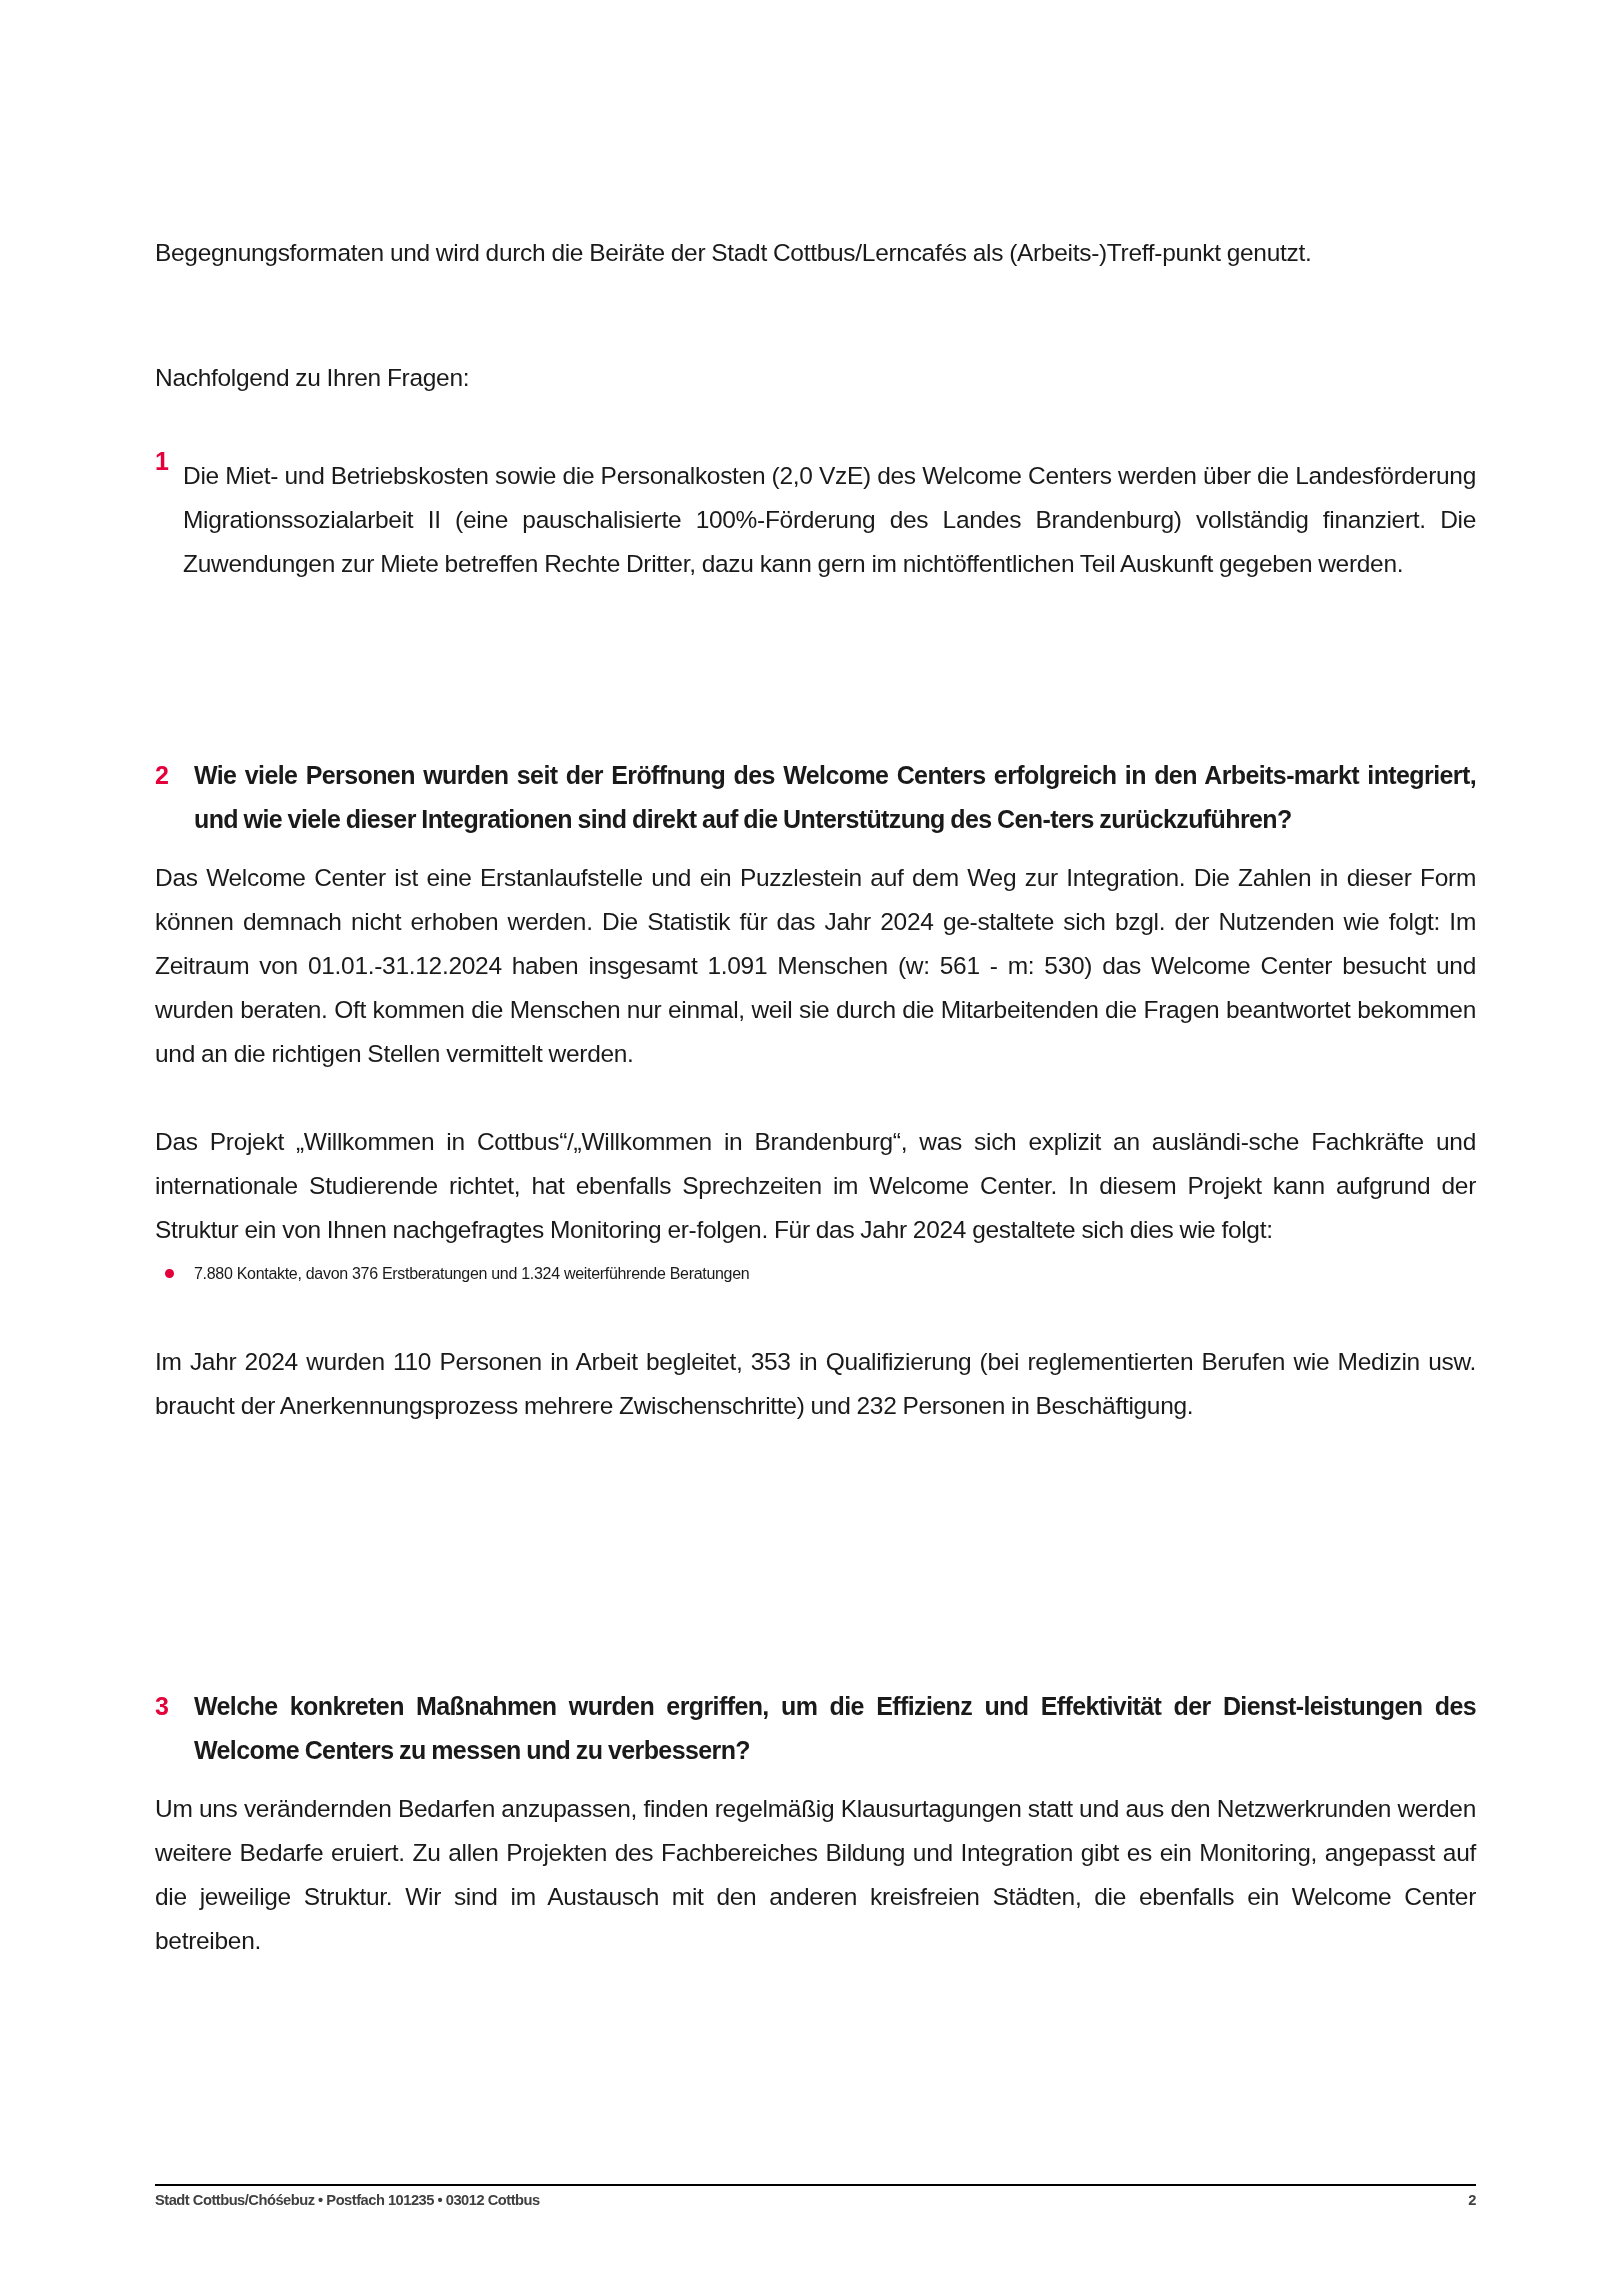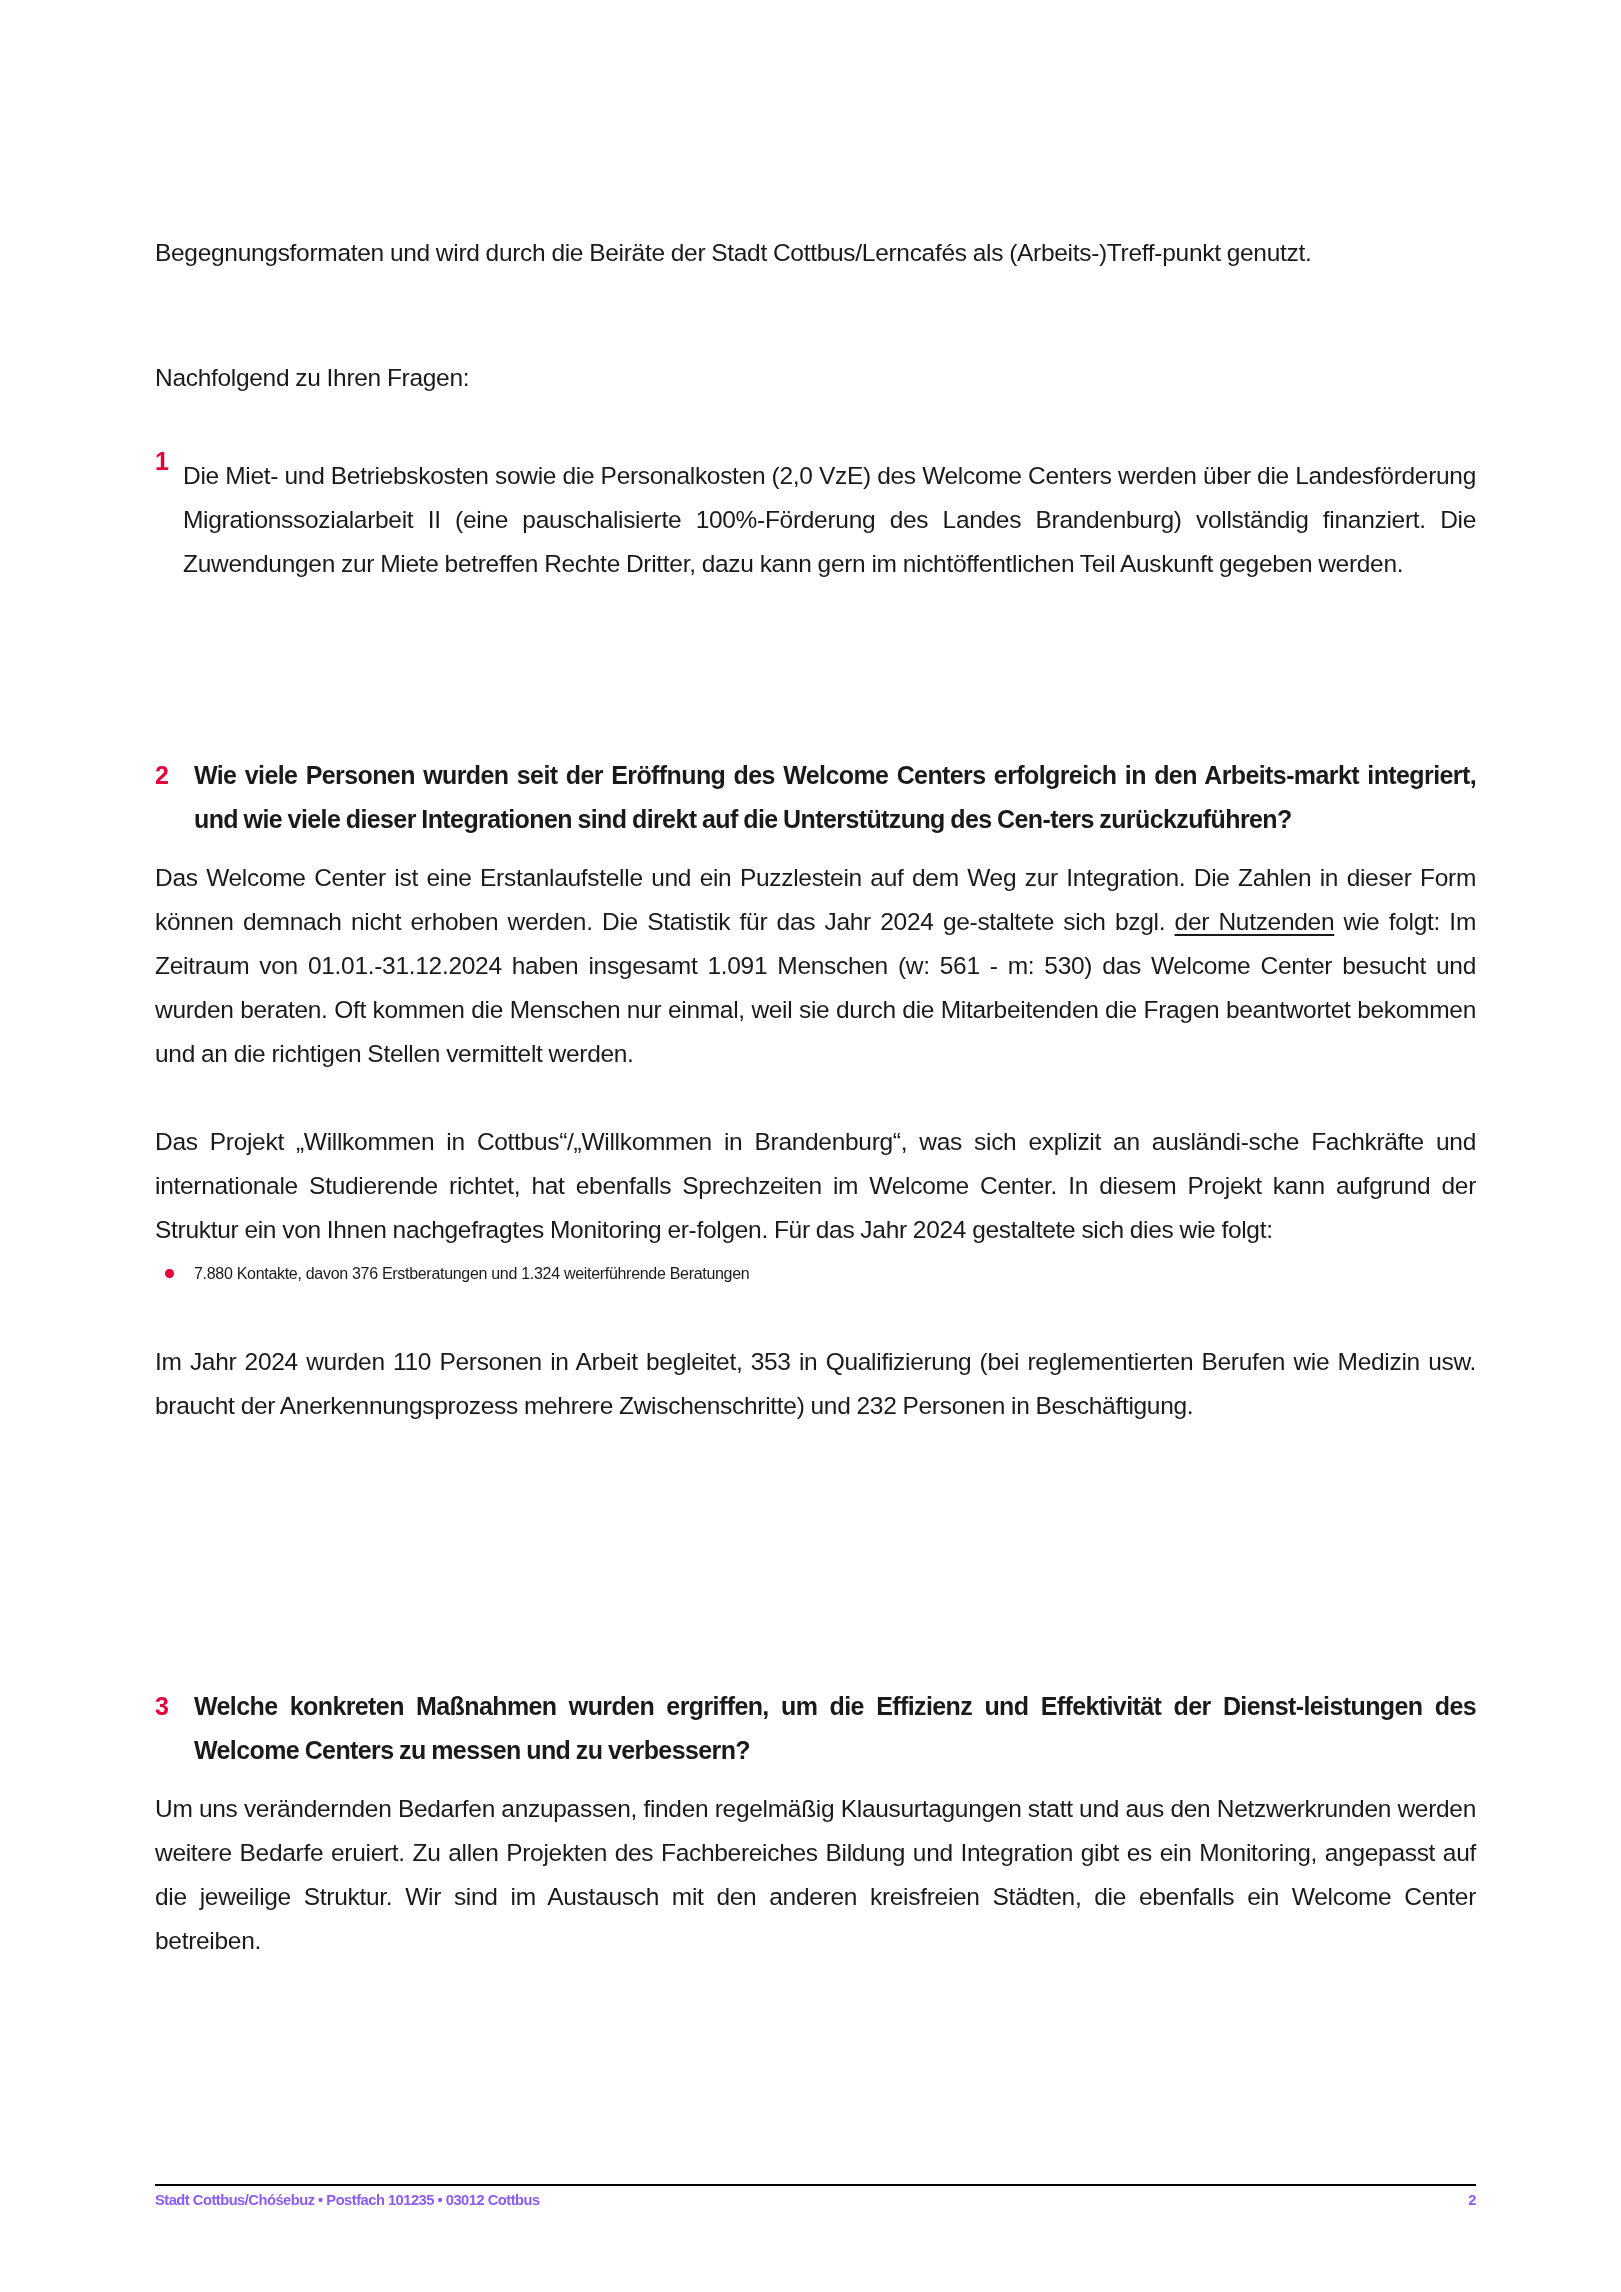--- a/index.html
+++ b/index.html
@@ -3,26 +3,26 @@
 <meta charset="utf-8">
 <style>
   html, body { margin:0; padding:0; background:#ffffff; }
   body { width:1621px; height:2293px; position:relative; overflow:hidden;
          font-family:"Liberation Sans", sans-serif; color:#1a1a1a; }
   .page { position:absolute; left:155px; top:0; width:1321px; }
   .p { font-size:24.5px; line-height:44px; text-align:justify; margin:0; letter-spacing:-0.3px; word-spacing:-0.5px; }
   .p.last-left { text-align:left; }
   .q { position:relative; font-size:25px; line-height:44px; font-weight:bold; margin:0; padding-left:39px; text-align:justify; letter-spacing:-0.6px; word-spacing:-0.8px; }
   .qnum { position:absolute; left:0; top:0; color:#e4003a; font-weight:bold; }
-  .u { text-decoration:underline; text-underline-offset:3.9px;margin-top:44px; }
+  .u { text-underline-offset:3.9px;margin-top:44px; }
   ul.bullets { list-style:none; margin:0; padding:0; }
   ul.bullets li { position:relative; padding-left:39px; font-size:16px; line-height:44px; letter-spacing:-0.3px; }
   ul.bullets li .dot { position:absolute; left:9.8px; top:17.6px; width:8.8px; height:8.8px; border-radius:50%; background:#e4003a; }
   .footer-rule { position:absolute; left:155px; top:2184px; width:1321px; height:2px; background:#000; }
-  .footer { position:absolute; left:155px; top:2192px; width:1321px; font-size:14.7px; font-weight:bold; letter-spacing:-0.5px; display:flex; justify-content:space-between; color:#8b5cf6;align-items:center; }
+  .footer { position:absolute; left:155px; top:2192px; width:1321px; font-size:14.7px; font-weight:bold; letter-spacing:-0.5px; display:flex; justify-content:space-between; color:#404040;align-items:center; }
 </style>
 </head>
 <body>
 
 <div class="page">
 
   <p class="p last-left" style="position:absolute; top:231px; width:1321px;">Begegnungsformaten und wird durch die Beiräte der Stadt Cottbus/Lerncafés als (Arbeits-)Treff-punkt genutzt.</p>
 
   <p class="p" style="position:absolute; top:356px;">Nachfolgend zu Ihren Fragen:</p>
 

